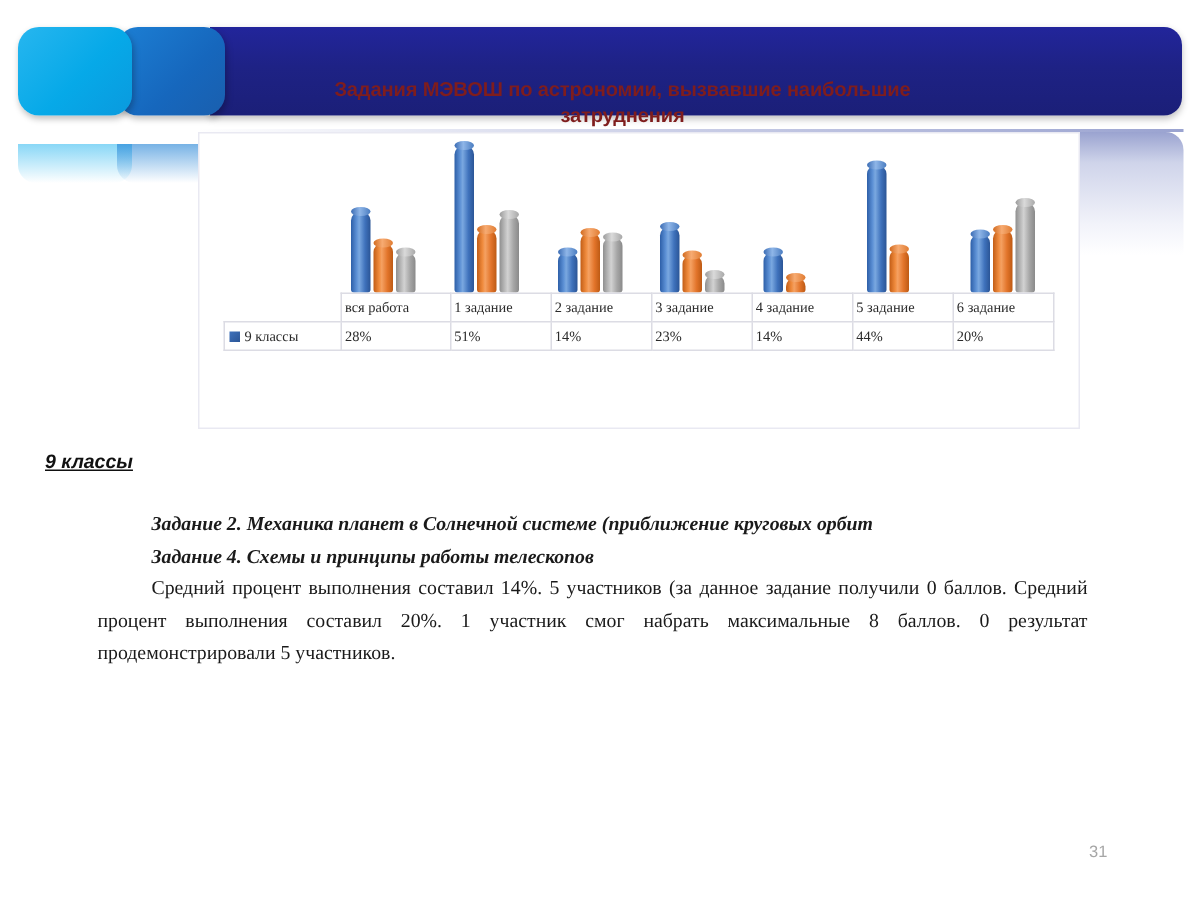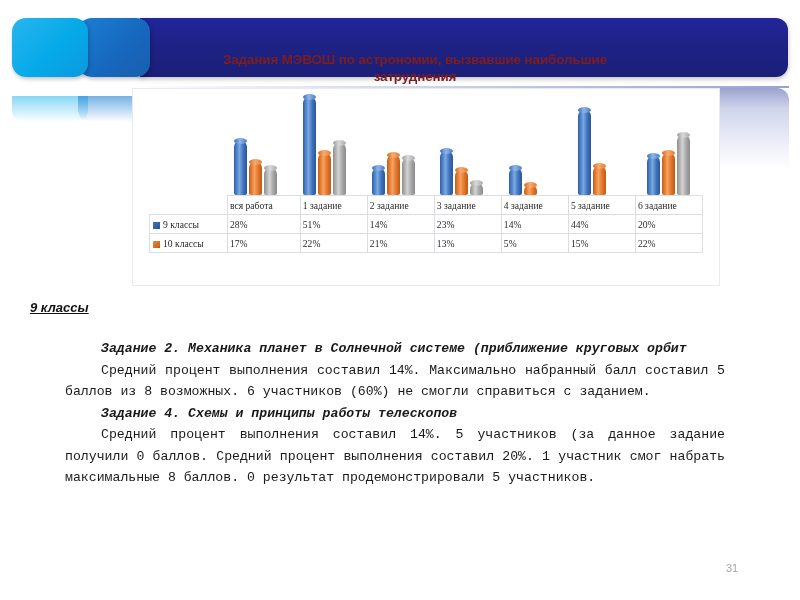--- a/index.html
+++ b/index.html
@@ -118,21 +118,21 @@
   
   #section-title{
     position:absolute;left:30px;top:300px;
     font-family:"Liberation Sans", sans-serif;
     font-weight:bold;font-style:italic;
     text-decoration:underline;
     font-size:13px;color:#111;
   }
   #body-text{
     position:absolute;left:65px;top:338px;width:660px;
-    font-family:Liberation Mono, monospace;
+    font-family:Liberation Serif, serif;
     font-size:13.2px;line-height:21.5px;
     color:#1a1a1a;
     text-align:justify;
   }
   #body-text p{margin:0;}
   #body-text .ind{text-indent:36px;}
   #body-text .task{font-weight:bold;font-style:italic;text-indent:36px;}
 
   
   #page-number{
@@ -255,37 +255,26 @@
           <tr>
             <td class="rowhead"><span class="lgd s0"></span><span>9 классы</span></td>
             <td>28%</td>
             <td>51%</td>
             <td>14%</td>
             <td>23%</td>
             <td>14%</td>
             <td>44%</td>
             <td>20%</td>
           </tr>
-          <tr>
-            <td class="rowhead"><span class="lgd s1"></span><span>10 классы</span></td>
-            <td>17%</td>
-            <td>22%</td>
-            <td>21%</td>
-            <td>13%</td>
-            <td>5%</td>
-            <td>15%</td>
-            <td>22%</td>
-          </tr>
         </tbody>
     </table>
   </div>
 
   <div id="section-title">9 классы</div>
 
   <div id="body-text">
     <p class="task">Задание 2. Механика планет в Солнечной системе (приближение круговых орбит</p>
-    <p class="ind">Средний процент выполнения составил 14%. Максимально набранный балл составил 5 баллов из 8 возможных. 6 участников (60%) не смогли справиться с заданием.</p>
     <p class="task">Задание 4. Схемы и принципы работы телескопов</p>
     <p class="ind">Средний процент выполнения составил 14%. 5 участников (за данное задание получили 0 баллов. Средний процент выполнения составил 20%. 1 участник смог набрать максимальные 8 баллов. 0 результат продемонстрировали 5 участников.</p>
   </div>
 
   <div id="page-number">31</div>
 </div>
 
 </body></html>

